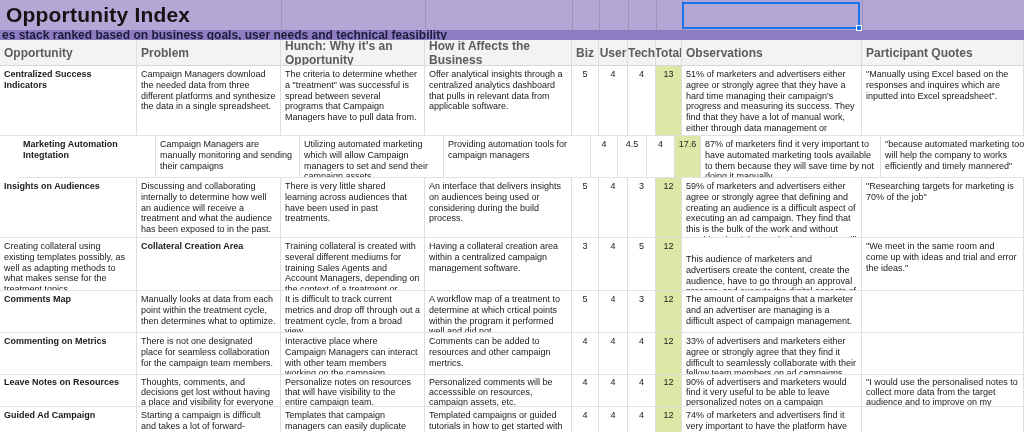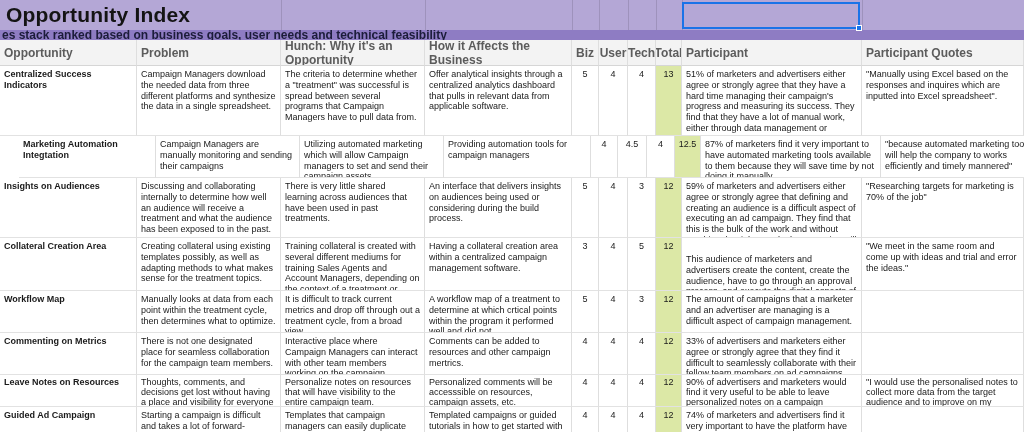--- a/index.html
+++ b/index.html
@@ -69,21 +69,21 @@
 
   <div class="grid-row header">
     <div>Opportunity</div>
     <div>Problem</div>
     <div>Hunch: Why it's an Opportunity</div>
     <div>How it Affects the Business</div>
     <div class="hnum">Biz</div>
     <div class="hnum">User</div>
     <div class="hnum">Tech</div>
     <div class="hnum">Total</div>
-    <div>Participant</div>
+    <div>Observations</div>
     <div>Participant Quotes</div>
   </div>
 
   <div id="rows">
     <div class="grid-row trow">
       <div class="cell c-opp">Centralized Success Indicators</div>
       <div class="cell">Campaign Managers download the needed data from three different platforms and synthesize the data in a single spreadsheet.</div>
       <div class="cell">The criteria to determine whether a "treatment" was successful is spread between several programs that Campaign Managers have to pull data from.</div>
       <div class="cell">Offer analytical insights through a centralized analytics dashboard that pulls in relevant data from applicable software.</div>
       <div class="cell num">5</div>
@@ -95,53 +95,53 @@
     </div>
 
     <div class="grid-row trow">
       <div class="cell c-opp">Marketing Automation Integtation</div>
       <div class="cell">Campaign Managers are manually monitoring and sending their campaigns</div>
       <div class="cell">Utilizing automated marketing which will allow Campaign managers to set and send their campaign assets</div>
       <div class="cell">Providing automation tools for campaign managers</div>
       <div class="cell num">4</div>
       <div class="cell num">4.5</div>
       <div class="cell num">4</div>
-      <div class="cell num total">12.5</div>
+      <div class="cell num total">17.6</div>
       <div class="cell c-obs">87% of marketers find it very important to have automated marketing tools available to them because they will save time by not doing it manually.</div>
       <div class="cell c-quote">"because automated marketing tools will help the company to works efficiently and timely mannered"</div>
     </div>
 
     <div class="grid-row trow">
       <div class="cell c-opp">Insights on Audiences</div>
       <div class="cell">Discussing and collaborating internally to determine how well an audience will receive a treatment and what the audience has been exposed to in the past.</div>
       <div class="cell">There is very little shared learning across audiences that have been used in past treatments.</div>
       <div class="cell">An interface that delivers insights on audiences being used or considering during the build process.</div>
       <div class="cell num">5</div>
       <div class="cell num">4</div>
       <div class="cell num">3</div>
       <div class="cell num total">12</div>
       <div class="cell c-obs">59% of marketers and advertisers either agree or strongly agree that defining and creating an audience is a difficult aspect of executing an ad campaign. They find that this is the bulk of the work and without reaching the right people the campaign will be less effective.</div>
       <div class="cell c-quote">"Researching targets for marketing is 70% of the job"</div>
     </div>
 
     <div class="grid-row trow">
+      <div class="cell">Creating collateral using existing templates possibly, as well as adapting methods to what makes sense for the treatment topics.</div>
       <div class="cell c-opp">Collateral Creation Area</div>
-      <div class="cell">Creating collateral using existing templates possibly, as well as adapting methods to what makes sense for the treatment topics.</div>
       <div class="cell">Training collateral is created with several different mediums for training Sales Agents and Account Managers, depending on the context of a treatment or topic.</div>
       <div class="cell">Having a collateral creation area within a centralized campaign management software.</div>
       <div class="cell num">3</div>
       <div class="cell num">4</div>
       <div class="cell num">5</div>
       <div class="cell num total">12</div>
       <div class="cell c-obs">This audience of marketers and advertisers create the content, create the audience, have to go through an approval process, and execute the digital aspects of the campaign.</div>
       <div class="cell c-quote">"We meet in the same room and come up with ideas and trial and error the ideas."</div>
     </div>
 
     <div class="grid-row trow">
-      <div class="cell c-opp">Workflow Map</div>
+      <div class="cell c-opp">Comments Map</div>
       <div class="cell">Manually looks at data from each point within the treatment cycle, then determines what to optimize.</div>
       <div class="cell">It is difficult to track current metrics and drop off through out a treatment cycle, from a broad view.</div>
       <div class="cell">A workflow map of a treatment to determine at which crtical points within the program it performed well and did not.</div>
       <div class="cell num">5</div>
       <div class="cell num">4</div>
       <div class="cell num">3</div>
       <div class="cell num total">12</div>
       <div class="cell c-obs">The amount of campaigns that a marketer and an advertiser are managing is a difficult aspect of campaign management.</div>
       <div class="cell c-quote"></div>
     </div>

